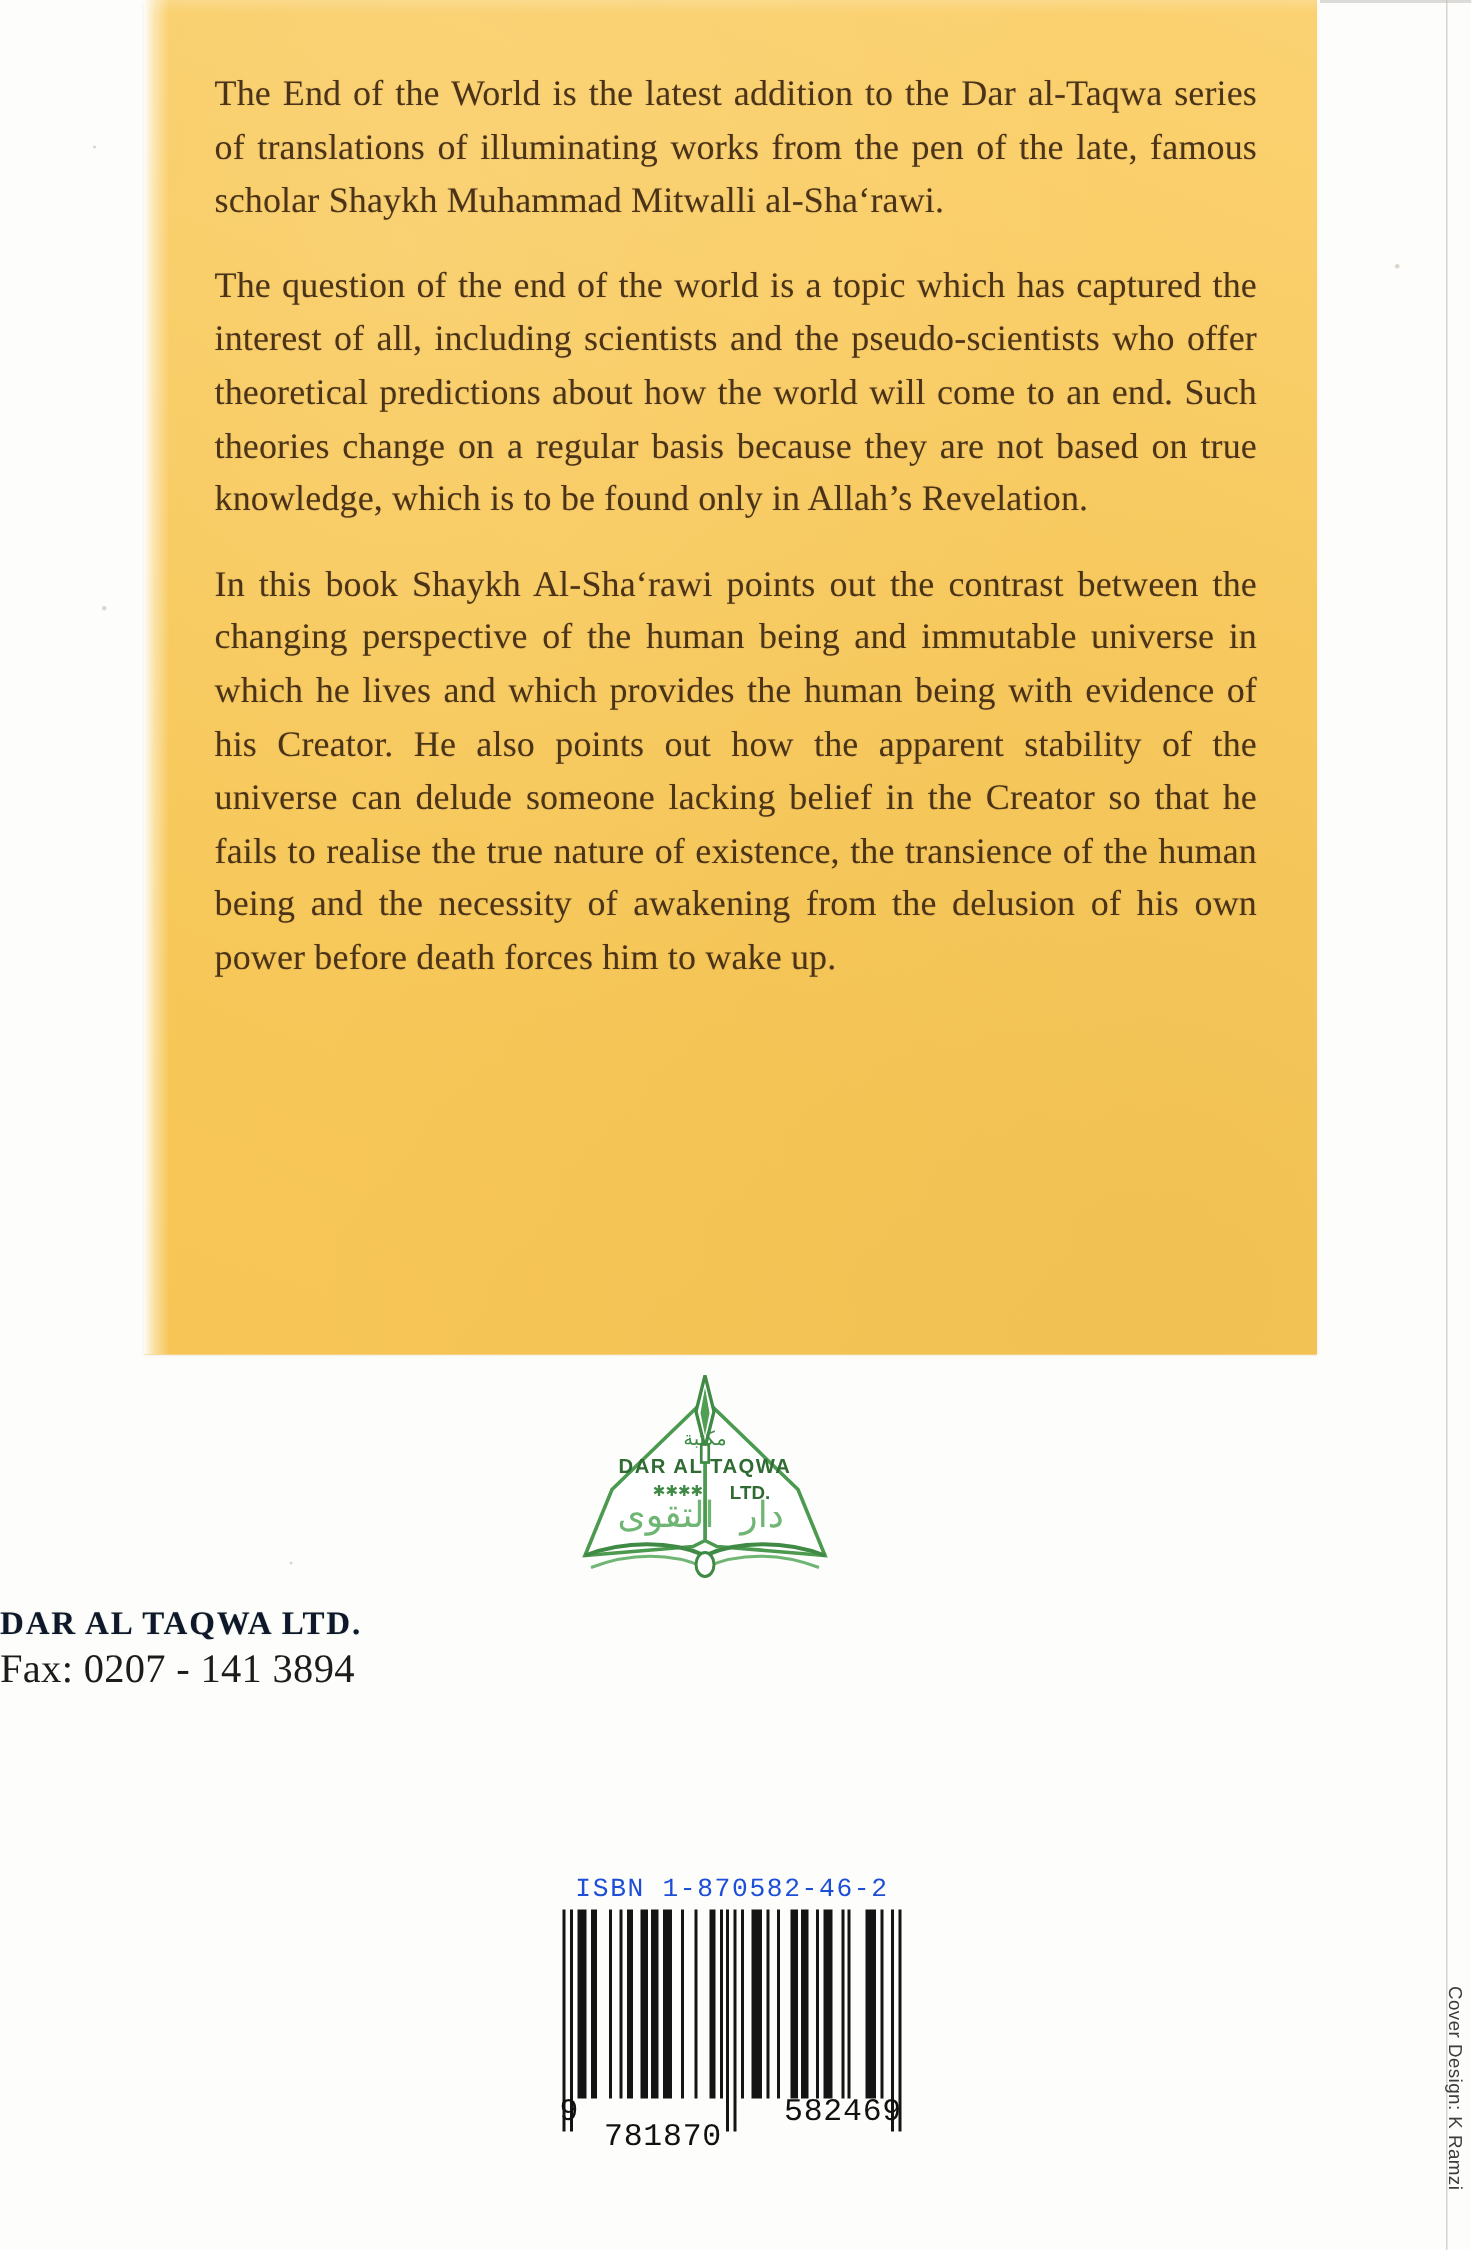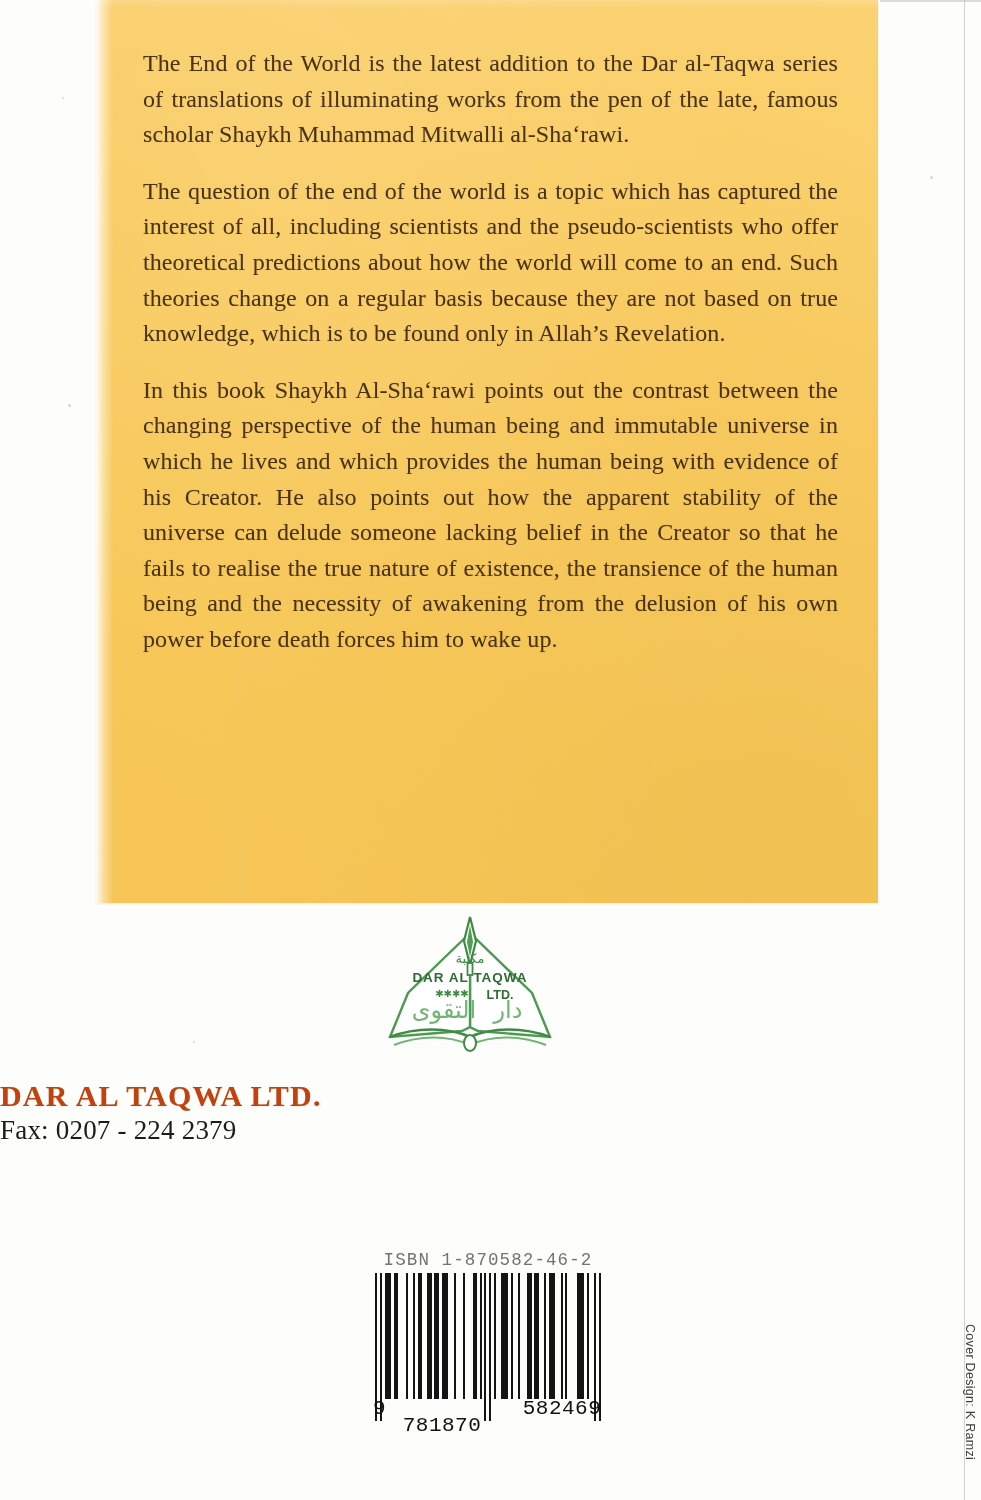--- a/index.html
+++ b/index.html
@@ -100,26 +100,26 @@
 
   .logo-wrap {
     width: 176px;
     height: 142px;
     margin: 0 auto;
     position: relative;
   }
   .logo-wrap svg { display: block; }
 
   .publisher-name {
-    margin-top: 22px;
+    margin-top: 12px;
     font-family: "Liberation Serif", serif;
     font-weight: bold;
-    font-size: 30px;
+    font-size: 22px;
     letter-spacing: 1.2px;
-    color: #c2410c;
+    color: #0f172a;
     text-shadow: 0 0 1px rgba(47,107,51,.3);
   }
   .contact-line {
     font-family: "Liberation Serif", serif;
     font-size: 27px;
     line-height: 35px;
     color: #1c1c1c;
     letter-spacing: .2px;
   }
   .contact-line.web { letter-spacing: .4px; }
@@ -128,21 +128,21 @@
   .barcode-block {
     position: absolute;
     left: 375px;
     top: 1250px;
     width: 226px;
   }
   .isbn-text {
     font-family: "Liberation Mono", monospace;
     font-size: 17.5px;
     letter-spacing: 1.1px;
-    color: #737373;
+    color: #1d4ed8;
     text-align: center;
     margin-bottom: 3px;
     white-space: nowrap;
   }
   .bars {
     height: 148px;
     width: 226px;
     position: relative;
   }
   .bars span {
@@ -250,21 +250,21 @@
         <text x="118" y="84" font-family="'Liberation Sans', sans-serif" font-size="12.5" font-weight="bold" fill="#2f6b33" text-anchor="middle">LTD.</text>
 
         <text x="70" y="82" font-family="'DejaVu Sans', sans-serif" font-size="10" fill="#3f8a45" text-anchor="middle">✱✱✱✱</text>
 
         <text x="62" y="103" font-family="'DejaVu Sans', sans-serif" font-size="24" fill="#6fb573" text-anchor="middle">التقوى</text>
         <text x="126" y="103" font-family="'DejaVu Sans', sans-serif" font-size="24" fill="#6fb573" text-anchor="middle">دار</text>
       </svg>
     </div>
 
     <div class="publisher-name">DAR AL TAQWA LTD.</div>
-    <div class="contact-line">Fax: 0207 - 224 2379</div>
+    <div class="contact-line">Fax: 0207 - 141 3894</div>
   </div>
 
   <div class="barcode-block">
     <div class="isbn-text">ISBN 1-870582-46-2</div>
     <div class="bars" id="bars">
         <span class="guard" style="left: 0px; width: 2.02895px;"></span>
         <span class="guard" style="left: 4.75789px; width: 2.02895px;"></span>
         <span style="left: 9.51579px; width: 6.78684px;"></span>
         <span style="left: 19.0316px; width: 4.40789px;"></span>
         <span style="left: 30.9263px; width: 2.02895px;"></span>

